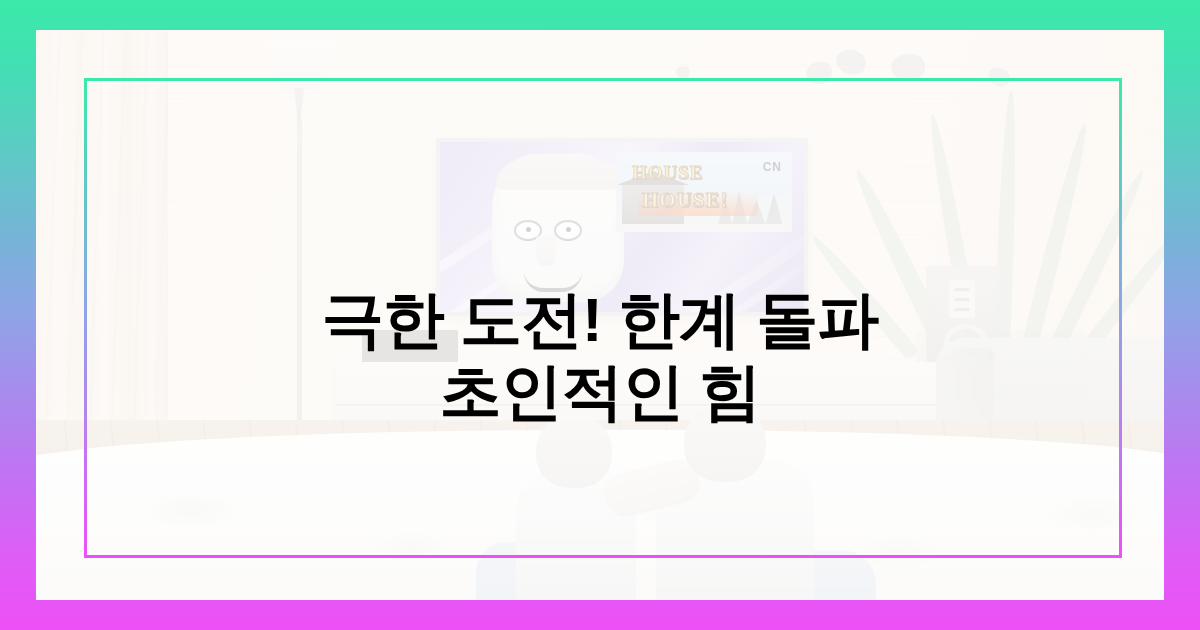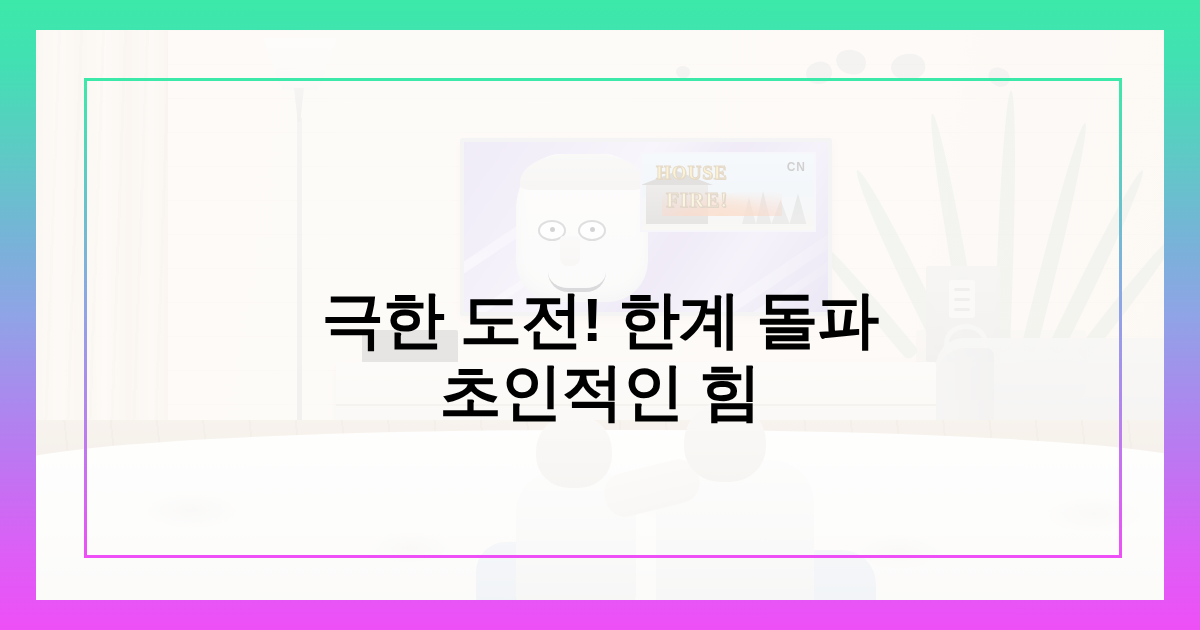--- a/index.html
+++ b/index.html
@@ -130,21 +130,21 @@
     position:absolute;
     transform-origin: 50% 100%;
     background: linear-gradient(180deg, rgba(150,180,150,.55), rgba(120,160,125,.38));
     border-radius: 50% 50% 6px 6px / 70% 70% 6px 6px;
     opacity:.85;
   }
 
   
   .tv-bezel {
     position: absolute;
-    left: 424px; top: 108px;
+    left: 400px; top: 108px;
     width: 372px; height: 178px;
     background: #cfcbcb;
     border-radius: 3px;
     box-shadow: 0 3px 10px rgba(120,100,90,.18);
     padding: 4px;
     box-sizing: border-box;
     text-decoration: underline;
   }
   .tv-screen {
     position: relative;
@@ -506,21 +506,21 @@
             <div class="eye r"></div>
             <div class="nose"></div>
             <div class="mouth"></div>
           </div>
 
           <div class="news-box">
             <div class="news-house"></div>
             <div class="news-trees"></div>
             <div class="news-flames"></div>
             <div class="news-title">HOUSE</div>
-            <div class="news-title2">FIRE!</div>
+            <div class="news-title2">HOUSE!</div>
             <div class="cn-logo">CN</div>
           </div>
         </div>
       </div>
 
       <div class="speaker">
         <div class="speaker-panel"></div>
         <div class="speaker-knob"></div>
       </div>
 

